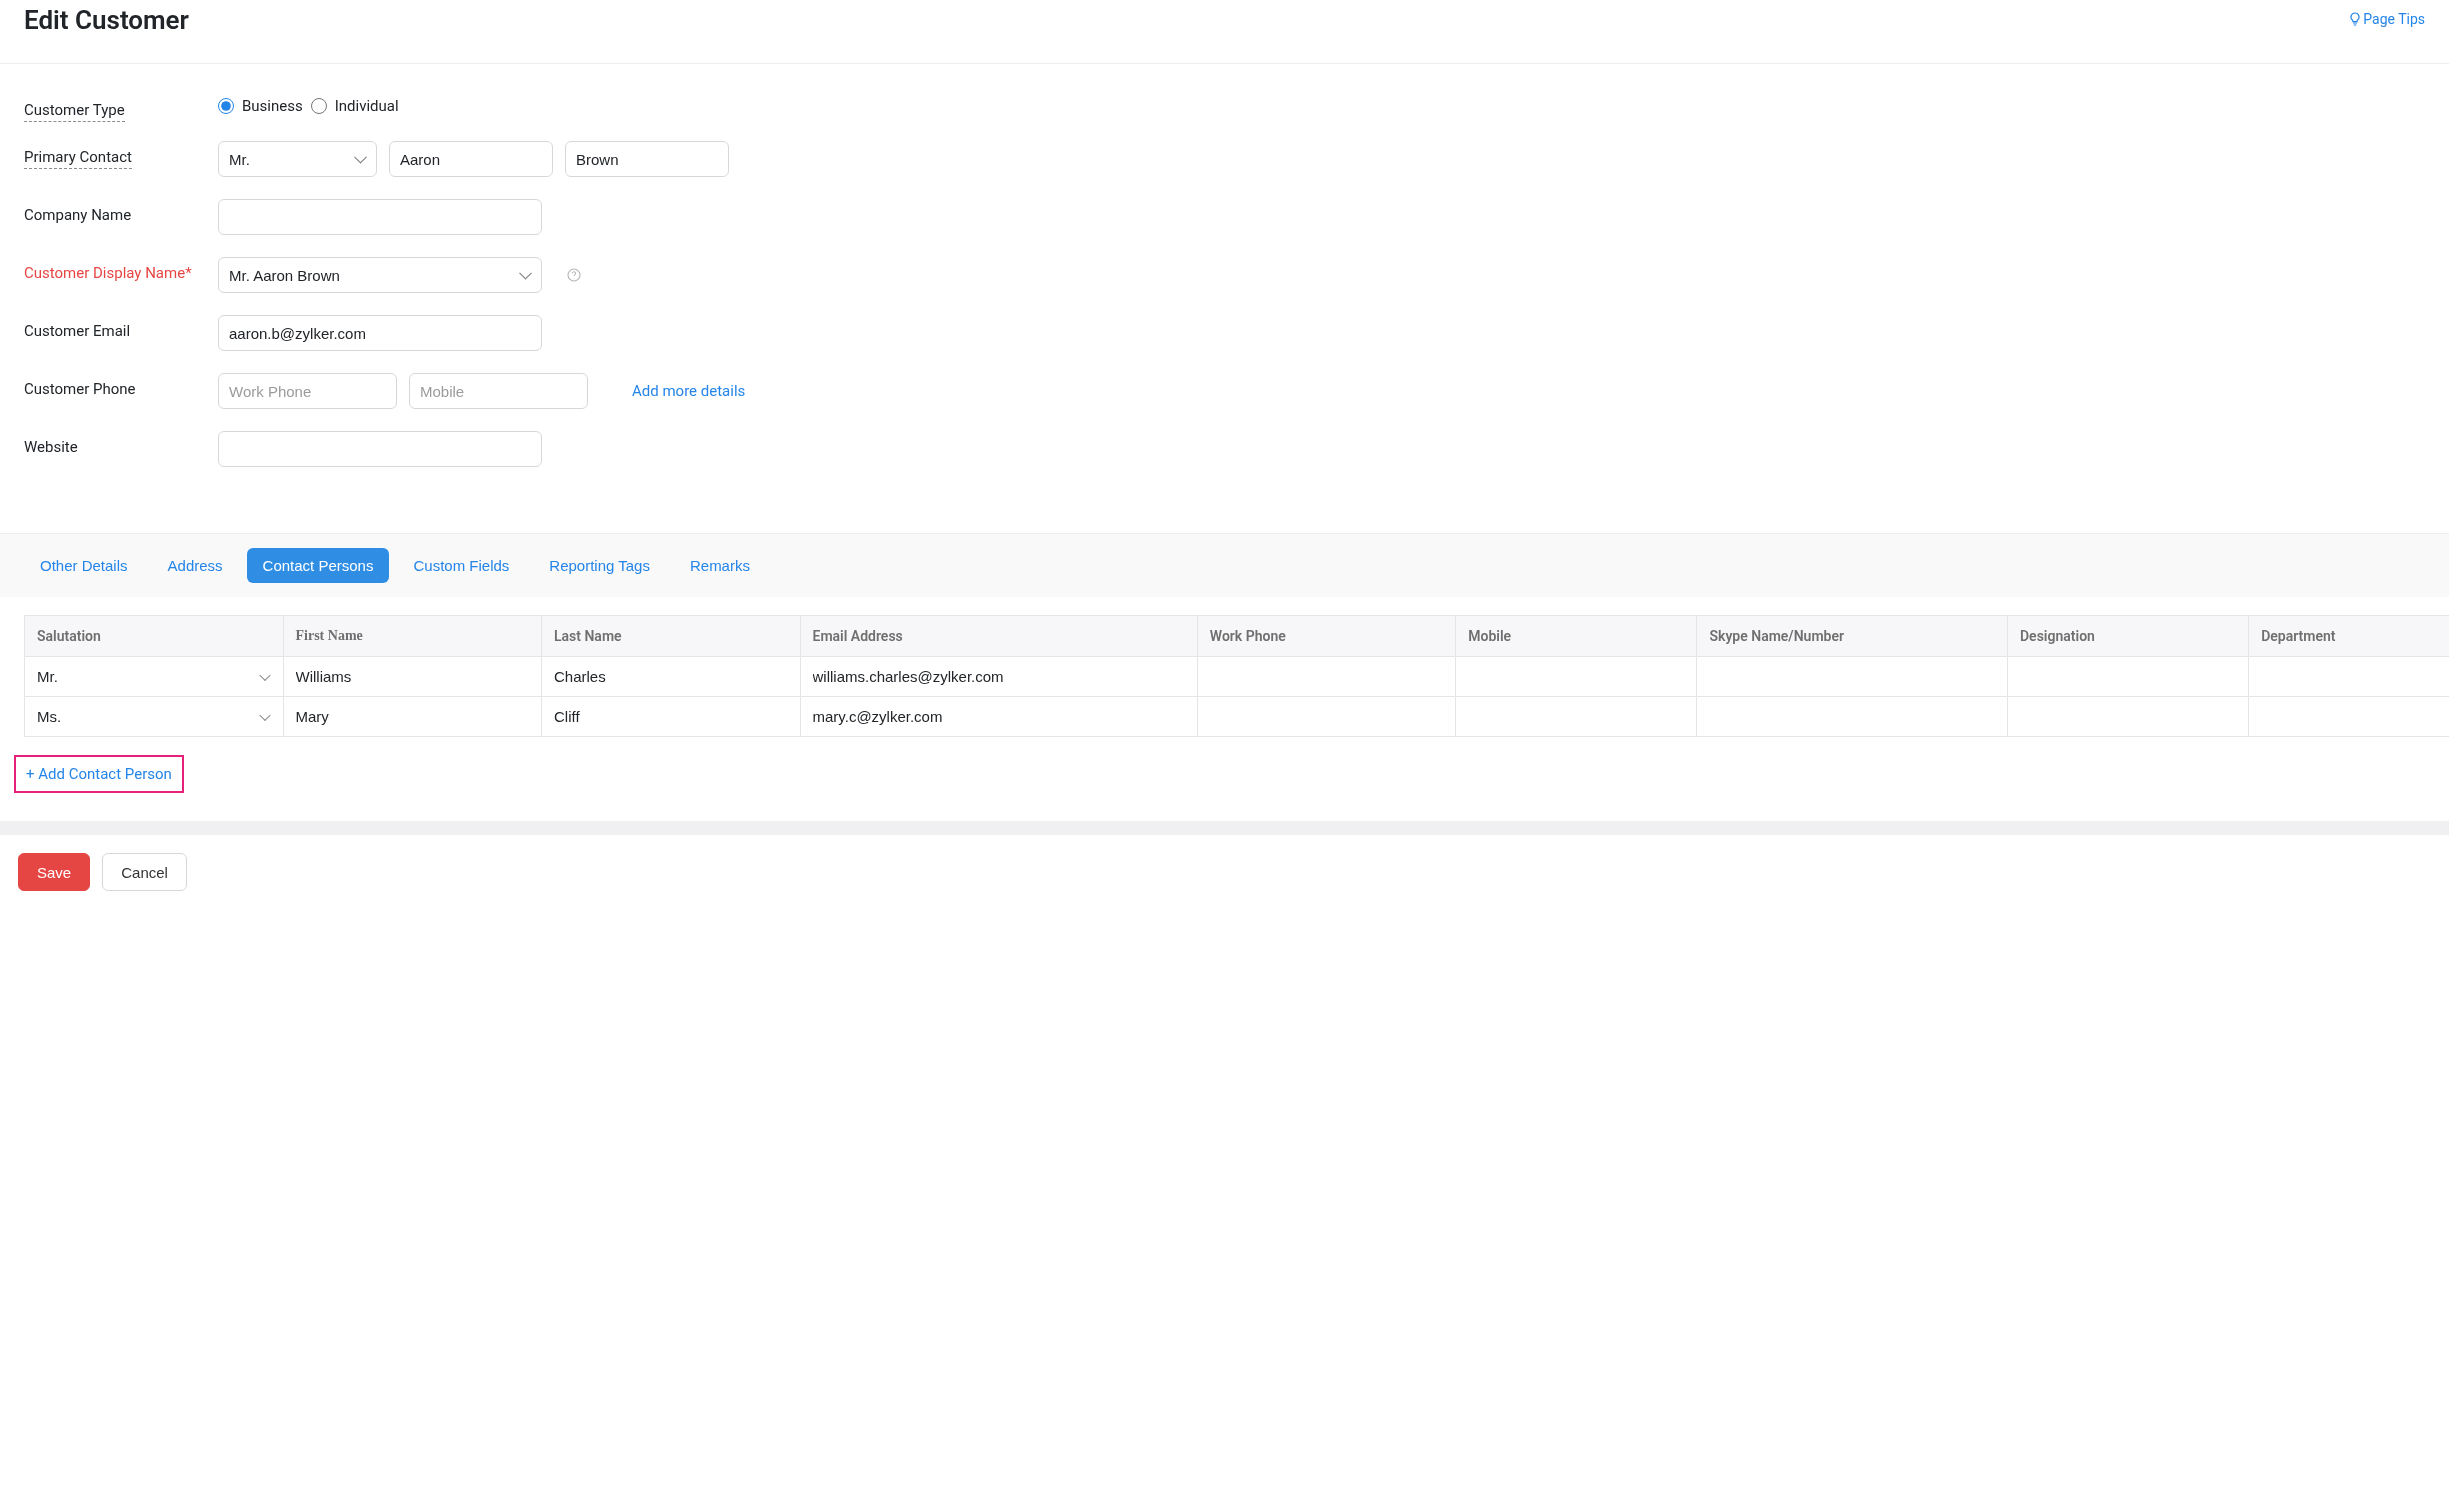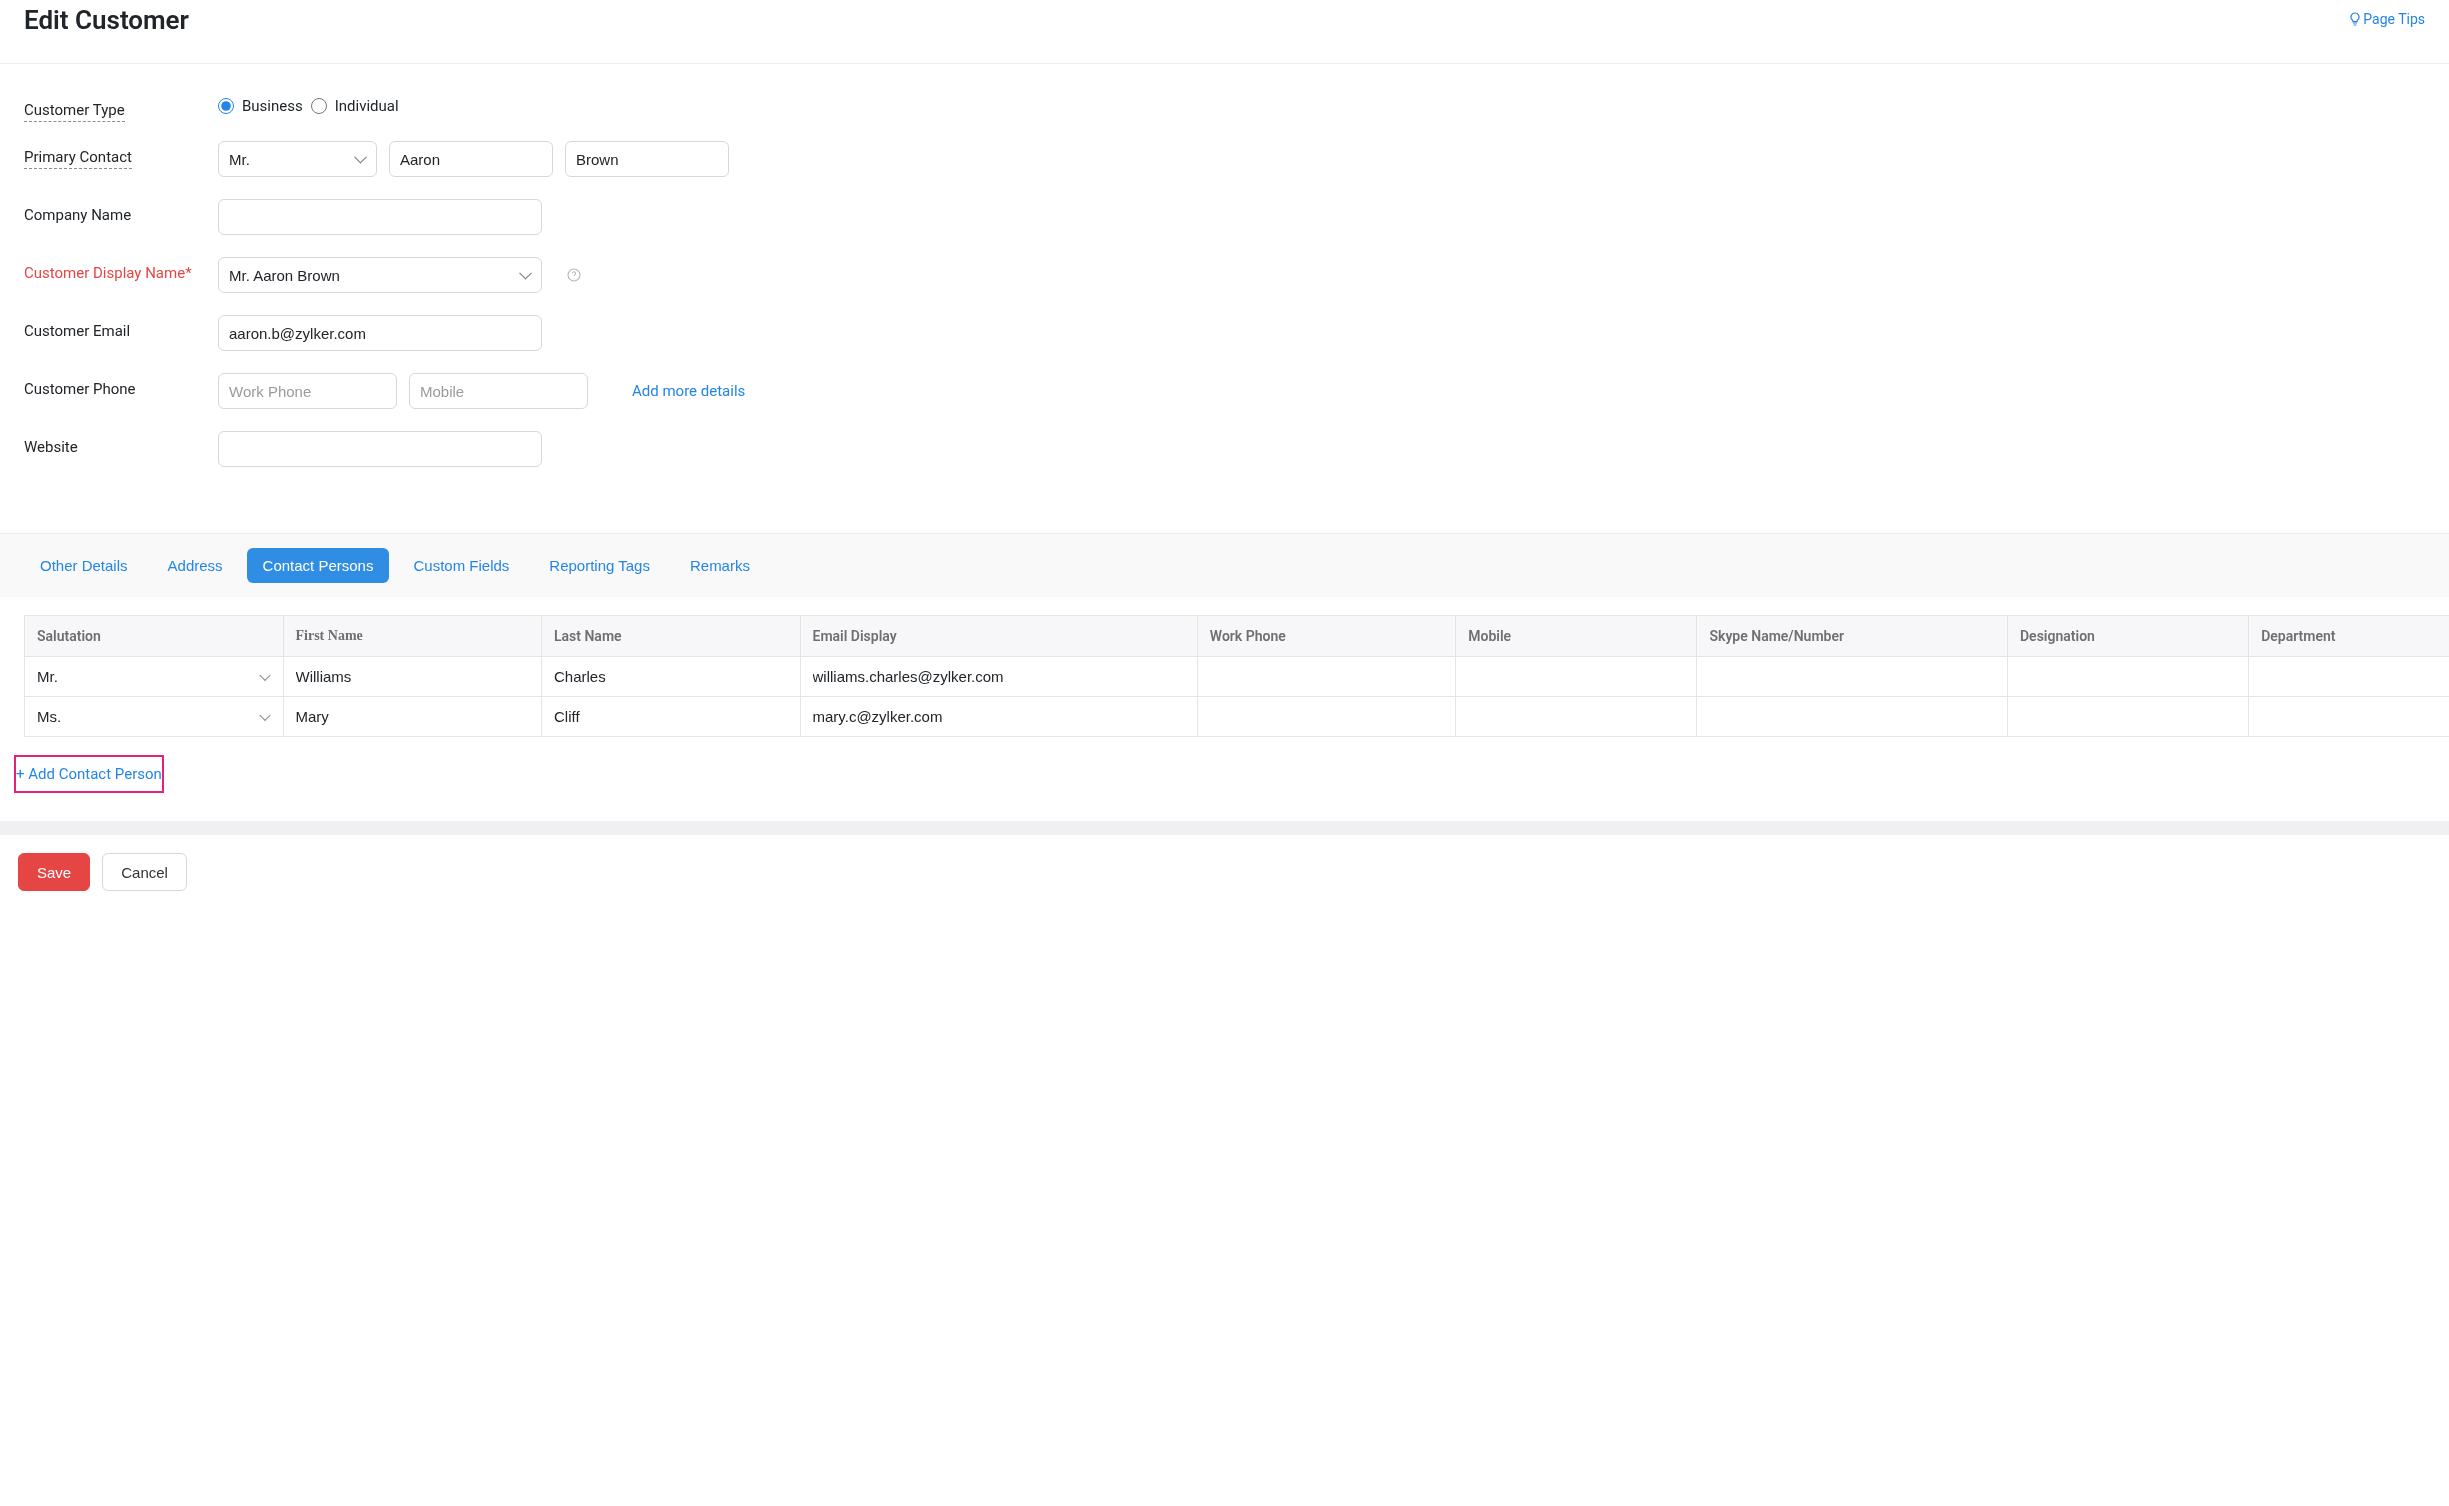--- a/index.html
+++ b/index.html
@@ -191,21 +191,21 @@
   .col-skype   { width: 179px; }
   .col-desig   { width: 139px; }
   .col-dept    { width: 129px; }
 
   .add-person-row { padding: 18px 0 18px 10px; }
   .add-person-link {
     color: #2485e8;
     font-size: 15px;
     cursor: pointer;
     display: inline-block;
-    padding: 8px 0;
+    padding: 8px 10px;
   }
   .add-person-highlight {
     border: 2px solid #e6217a;
     display: inline-block;
     margin-left: 4px;
   }
 
   .spacer-bar {
     height: 14px;
     background: #f0f0f2;
@@ -335,21 +335,21 @@
   </div>
 </div>
 
 <div class="table-wrap">
   <table class="persons">
     <thead>
       <tr>
         <th class="col-salut">Salutation</th>
         <th class="col-first">First Name</th>
         <th class="col-last">Last Name</th>
-        <th class="col-email">Email Display</th>
+        <th class="col-email">Email Address</th>
         <th class="col-work">Work Phone</th>
         <th class="col-mobile">Mobile</th>
         <th class="col-skype">Skype Name/Number</th>
         <th class="col-desig">Designation</th>
         <th class="col-dept">Department</th>
       </tr>
     </thead>
     <tbody id="persons-body">
         <tr>
           <td>

